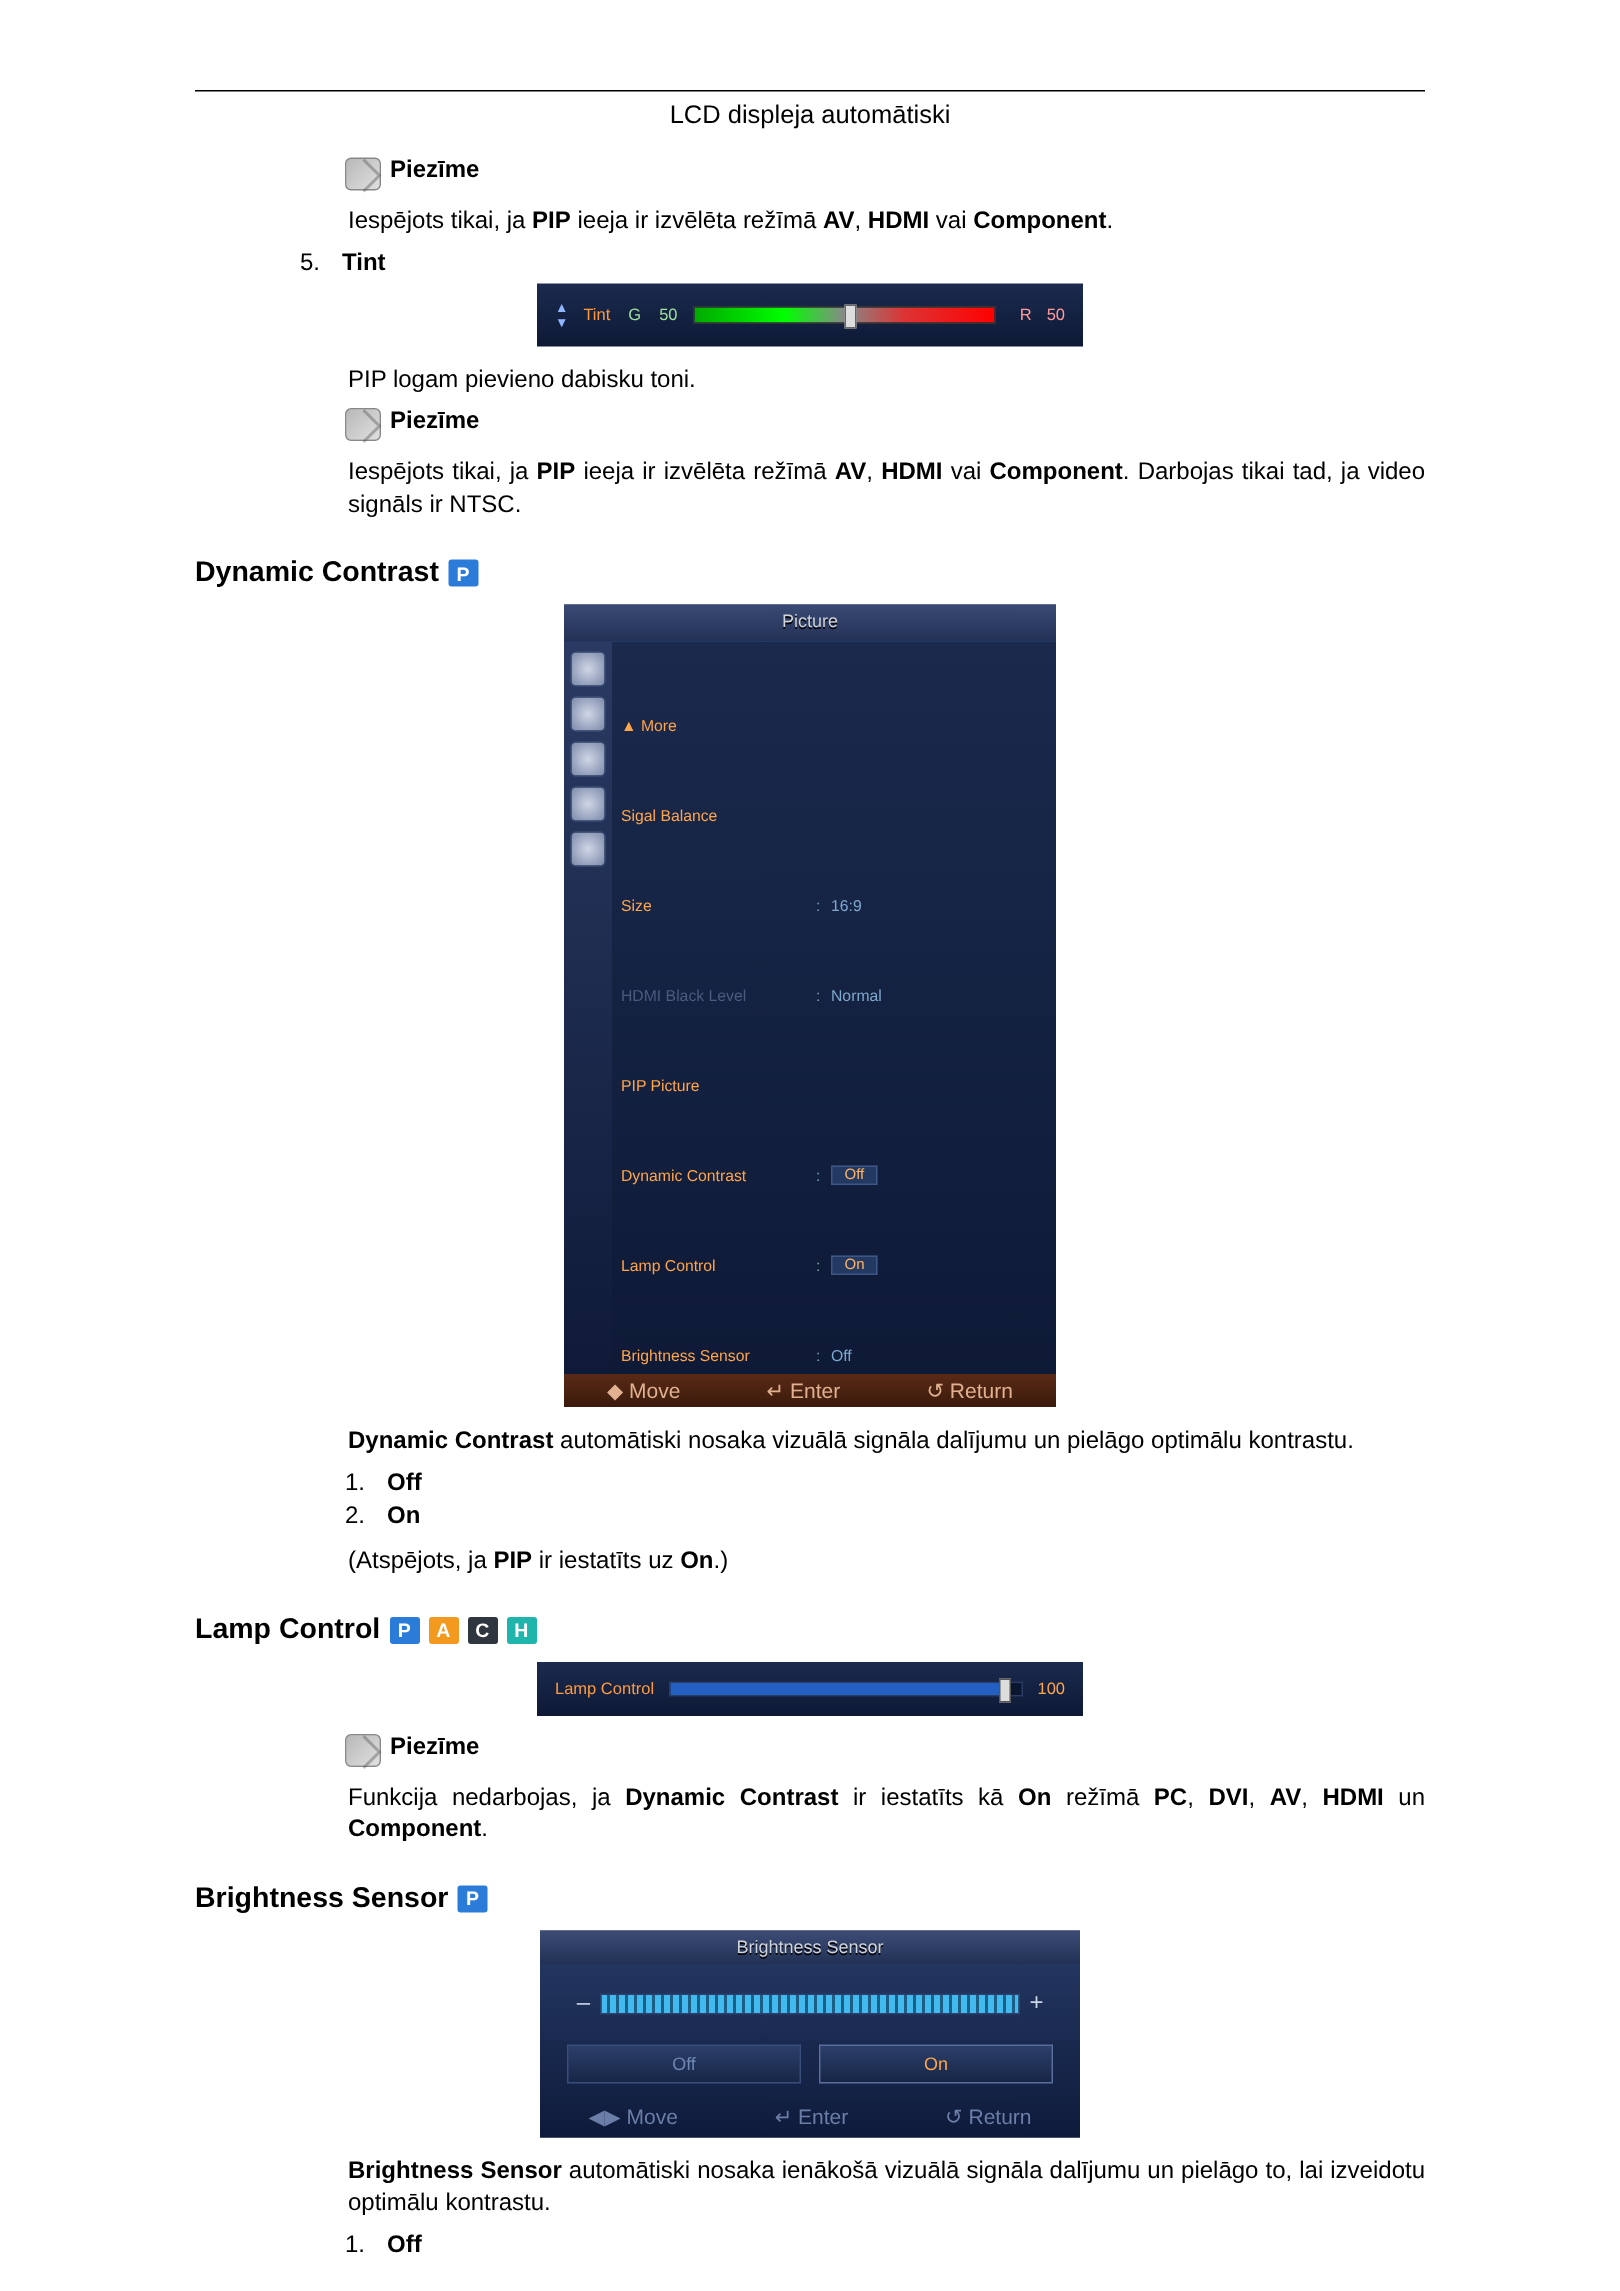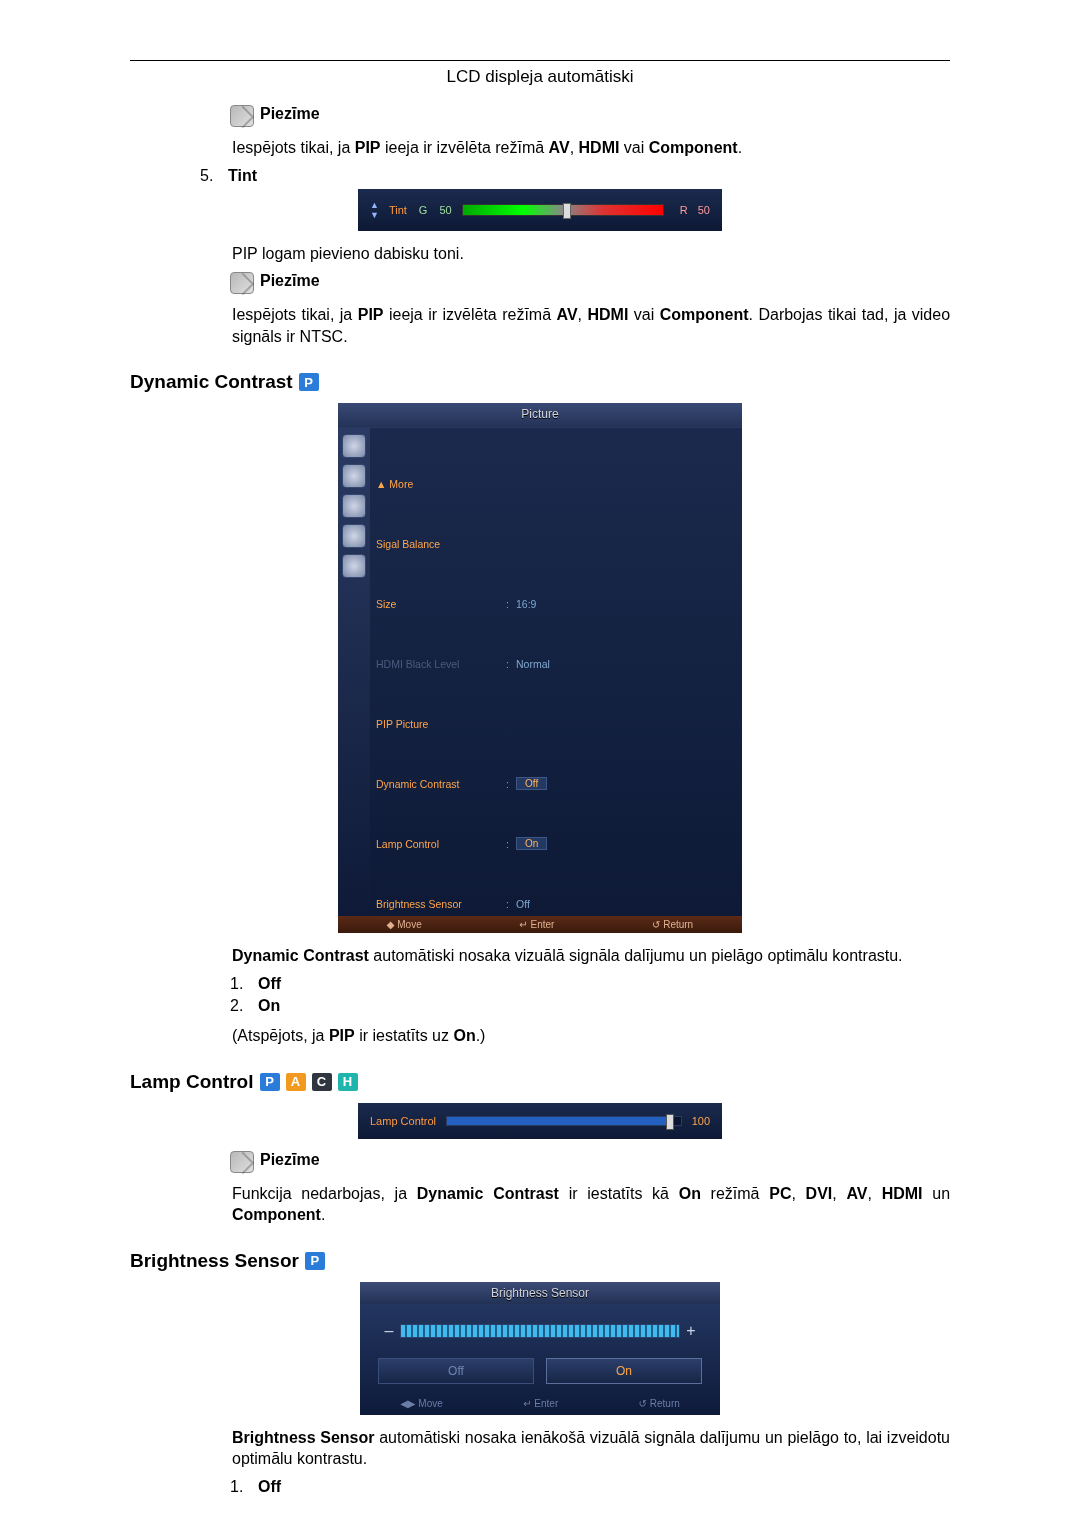--- a/index.html
+++ b/index.html
@@ -123,21 +123,21 @@
     border:1px solid #333;position:relative;
   }
   .slider-handle{
     position:absolute;top:-2px;left:50%;width:6px;height:14px;
     background:#ddd;border:1px solid #666;
   }
   .rr{color:#ff9b9b;margin-left:6px;}
 
   
   .osd-dc{
-    padding:0; width:404px;
+    padding:0; width:328px;
   }
   .osd-dc .titlebar{
     text-align:center;font-size:12px;padding:4px 0 6px;
     color:#d0d3da;border-bottom:1px solid #243862;
     background:linear-gradient(#3a4a74,#243257);
     text-shadow:0 1px 0 #000;
   }
   .osd-body{display:flex;}
   .osd-icons{
     width:32px;background:linear-gradient(#2a3a62,#0f1a38);
@@ -153,21 +153,21 @@
   .osd-row .l{flex:0 0 130px;}
   .osd-row .c{flex:0 0 10px;color:#7aa;}
   .osd-row .v{flex:1;color:#7fa8cf;}
   .osd-row.orange .l{color:#ffa54a;}
   .osd-row.dim{color:#4a5b7e;}
   .osd-row .box{
     display:inline-block;padding:0 8px;background:#233962;color:#ffb566;border:1px solid #3d5686;font-size:10px;
   }
   .osd-footer{
     background:linear-gradient(#5a2a16,#3a1a0c);
-    display:flex;justify-content:space-around;color:#e0b090;font-size:10px;padding:3px 0;
+    display:flex;justify-content:space-around;color:#e0b090;font-size:14px;padding:3px 0;
   }
 
   
   .osd-lamp{
     height:36px;display:flex;align-items:center;padding:0 12px;gap:10px;
   }
   .lamp-label{color:#ff9b3e;font-size:11px;}
   .lamp-track{
     flex:1;height:8px;background:#0a1530;border:1px solid #2a3c64;position:relative;
   }

